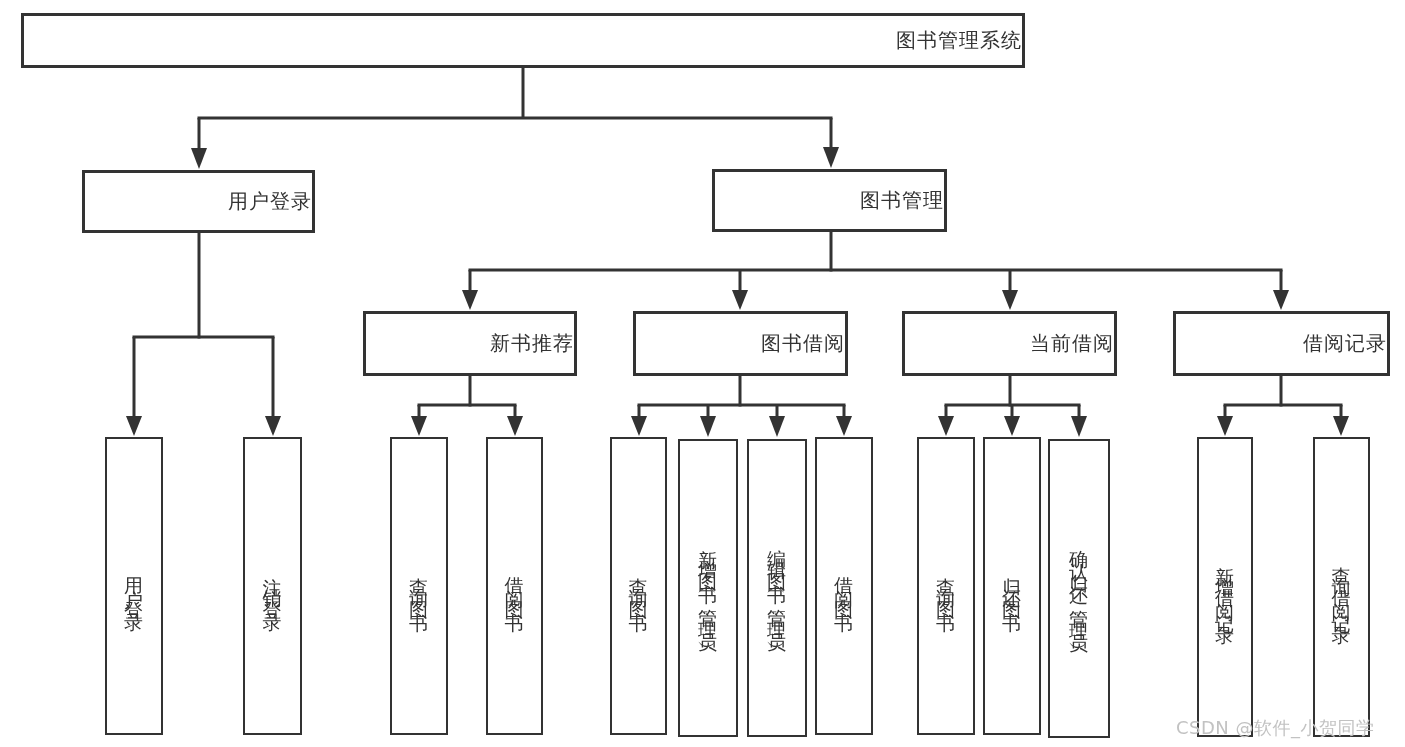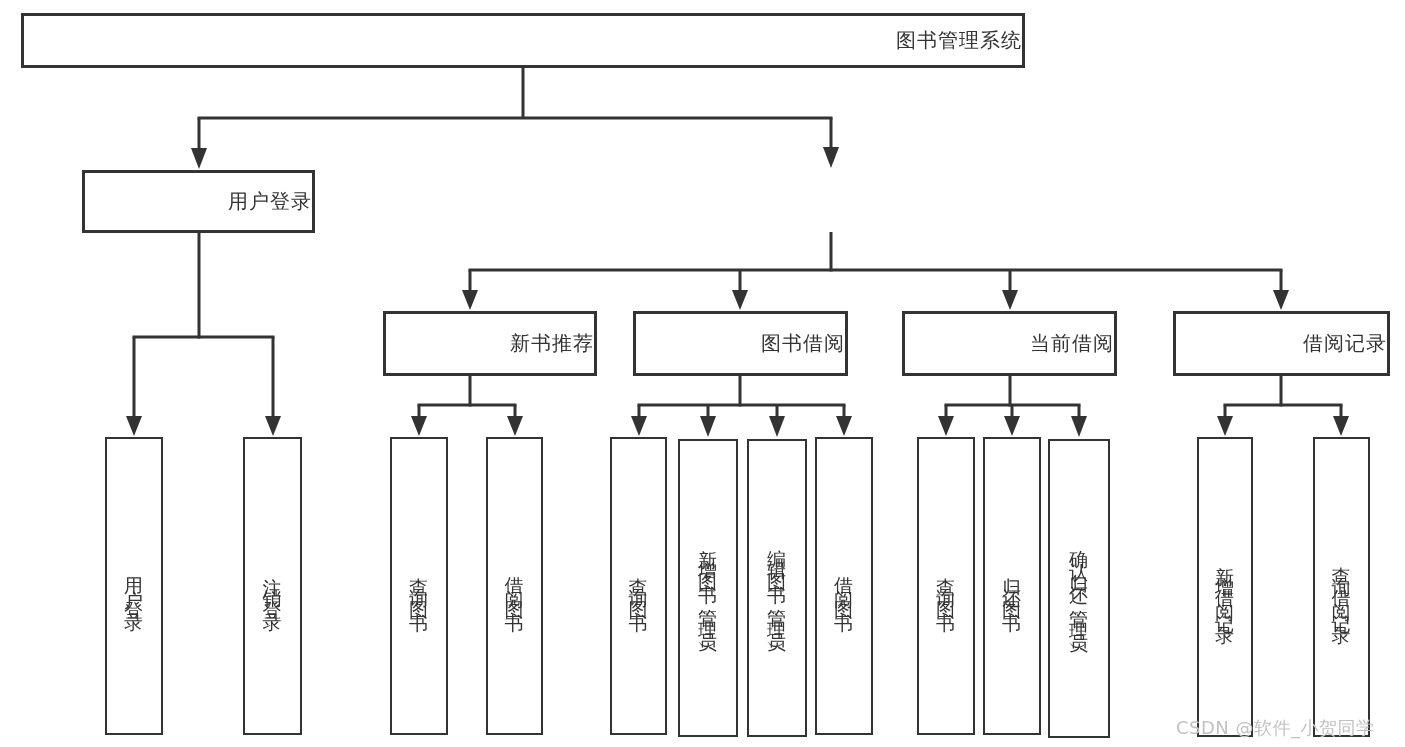--- a/index.html
+++ b/index.html
@@ -109,22 +109,25 @@
     </g>
   </svg>
 
   <div class="node" style="left:21px;top:13px;width:1004px;height:55px;">
     <span>图书管理系统</span>
   </div>
 
   <div class="node" style="left:82px;top:170px;width:233px;height:63px;">
     <span>用户登录</span>
   </div>
+  <div class="node" style="left:712px;top:169px;width:235px;height:63px;">
+    <span>图书管理</span>
+  </div>
 
-  <div class="node" style="left:363px;top:311px;width:214px;height:65px;margin-left:20px;">
+  <div class="node" style="left:363px;top:311px;width:214px;height:65px;">
     <span>新书推荐</span>
   </div>
   <div class="node" style="left:633px;top:311px;width:215px;height:65px;">
     <span>图书借阅</span>
   </div>
   <div class="node" style="left:902px;top:311px;width:215px;height:65px;">
     <span>当前借阅</span>
   </div>
   <div class="node" style="left:1173px;top:311px;width:217px;height:65px;">
     <span>借阅记录</span>

